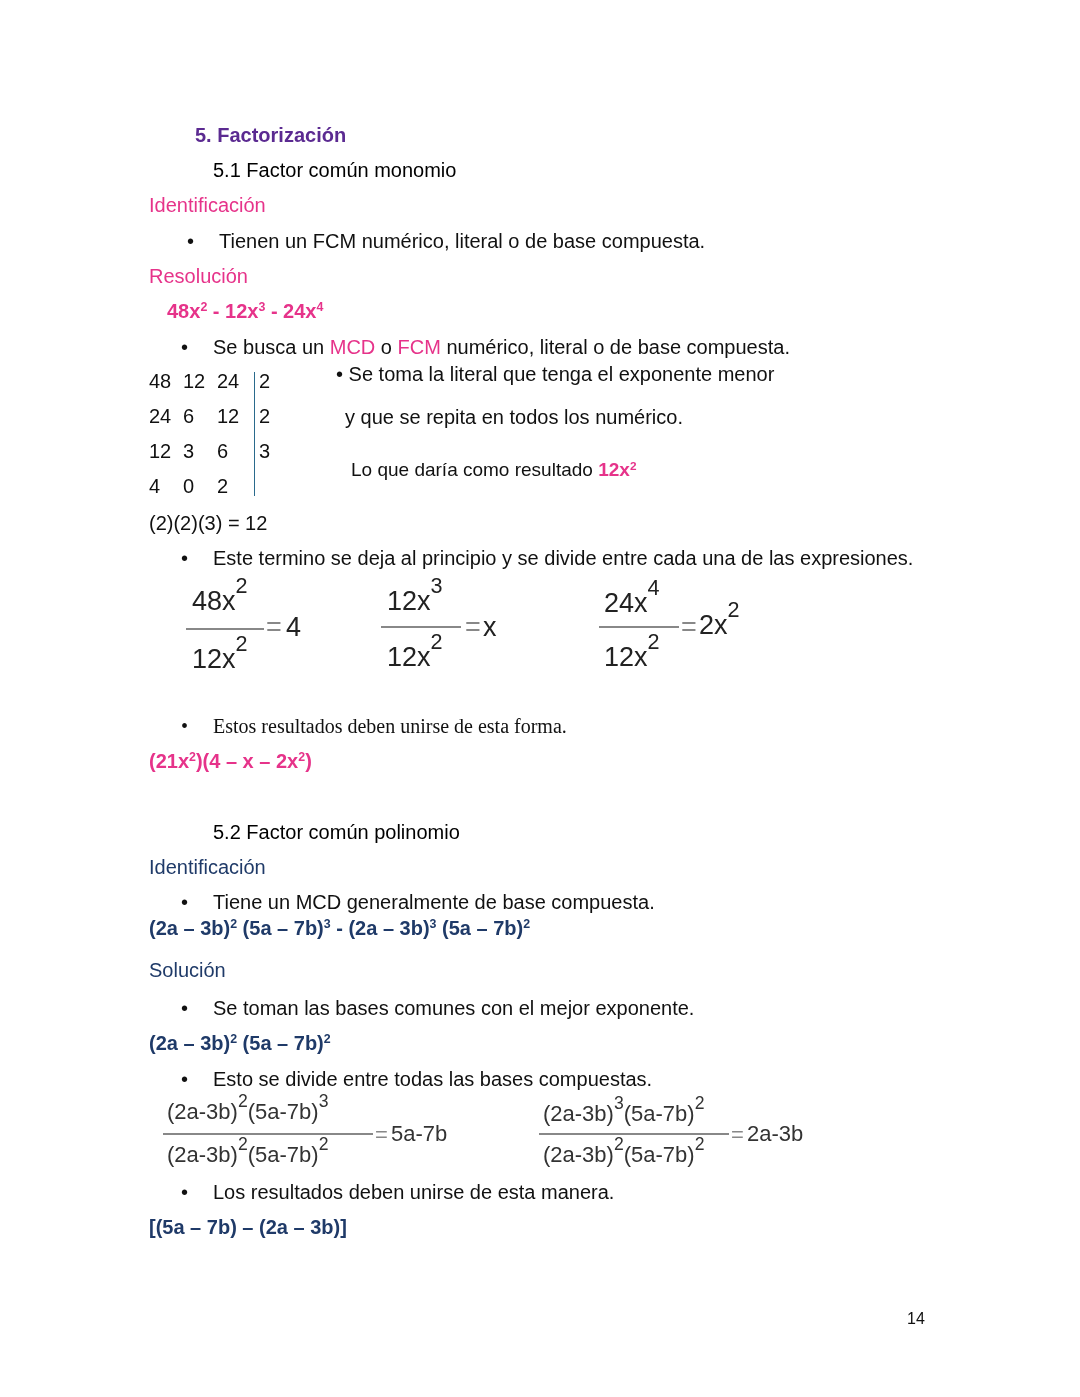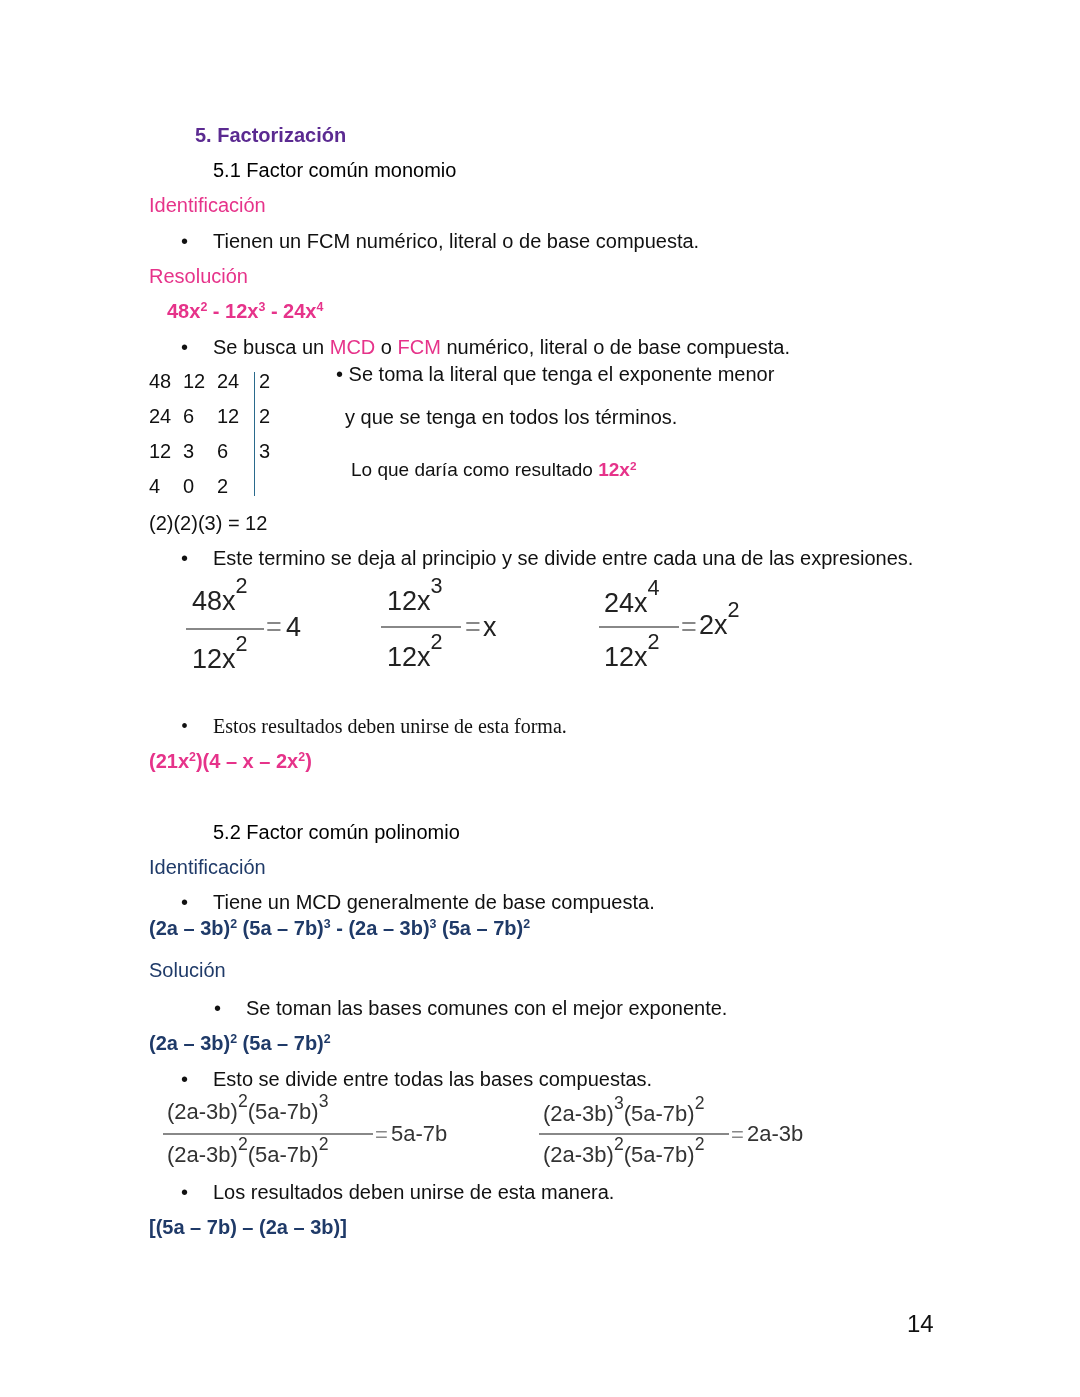--- a/index.html
+++ b/index.html
@@ -32,21 +32,21 @@
   .frac2 .eq { position:absolute; color:#888; }
   .frac2 .res { position:absolute; white-space:nowrap; }
   .frac2 sup { font-size:0.8em; vertical-align:0.7em; }
 </style>
 </head>
 <body>
 
 <div class="abs line bold purple-dark" style="left:149px; top:123px;">5. Factorización</div>
 <div class="abs line purple" style="left:213px; top:158px;">5.1 Factor común monomio</div>
 <div class="abs line pink" style="left:149px; top:193px;">Identificación</div>
-<div class="abs line bullet" style="left:213px; top:229px;">Tienen un FCM numérico, literal o de base compuesta.</div>
+<div class="abs line bullet" style="left:219px; top:229px;">Tienen un FCM numérico, literal o de base compuesta.</div>
 <div class="abs line pink" style="left:149px; top:264px;">Resolución</div>
 
 <div class="abs line pink bold" style="left:167px; top:299px;"><span>48x</span><sup>2</sup><span> - 12x</span><sup>3</sup><span> - 24x</span><sup>4</sup></div>
 
 <div class="abs line bullet" style="left:213px; top:335px;"><span>Se busca un </span><span class="pink">MCD</span><span> o </span><span class="pink">FCM</span><span> numérico, literal o de base compuesta.</span></div>
 
 <div class="divtable">
   <div class="divrow" style="top:0px;">
     <span style="left:0; width:24px;">48</span>
     <span style="left:34px; width:24px;">12</span>
@@ -68,21 +68,21 @@
   <div class="divrow" style="top:105px;">
     <span style="left:0; width:18px;">4</span>
     <span style="left:34px; width:18px;">0</span>
     <span style="left:68px; width:18px;">2</span>
   </div>
   <div class="divline"></div>
 </div>
 <div class="abs line" style="left:149px; top:511px;">(2)(2)(3) = 12</div>
 
 <div class="abs line" style="left:336px; top:362px;">• Se toma la literal que tenga el exponente menor</div>
-<div class="abs line" style="left:345px; top:405px;">y que se tenga en todos los términos.</div>
+<div class="abs line" style="left:345px; top:405px;">y que se repita en todos los numérico.</div>
 <div class="abs" style="left:351px; top:459px; font-size:19px;"><span>Lo que daría como resultado </span><span class="pink bold">12x</span><sup class="pink bold">2</sup></div>
 
 <div class="abs line bullet" style="left:213px; top:546px;">Este termino se deja al principio y se divide entre cada una de las expresiones.</div>
 
 <div class="frac" style="left:186px; top:580px;">
   <div class="num" style="left:6px; top:6px;"><span>48x</span><sup>2</sup></div>
   <div class="bar" style="left:0; top:48px; width:78px;"></div>
   <div class="eq" style="left:80px; top:32px;">=</div>
   <div class="res" style="left:100px; top:32px;">4</div>
   <div class="den" style="left:6px; top:64px;"><span>12x</span><sup>2</sup></div>
@@ -105,21 +105,21 @@
 <div class="abs line bullet" style="left:213px; top:714px;font-family:Liberation Serif, serif;">Estos resultados deben unirse de esta forma.</div>
 <div class="abs line pink bold" style="left:149px; top:749px;"><span>(21x</span><sup>2</sup><span>)(4 – x – 2x</span><sup>2</sup><span>)</span></div>
 
 <div class="abs line purple" style="left:213px; top:820px;">5.2 Factor común polinomio</div>
 <div class="abs line navy" style="left:149px; top:855px;">Identificación</div>
 <div class="abs line bullet" style="left:213px; top:890px;">Tiene un MCD generalmente de base compuesta.</div>
 <div class="abs line navy" style="left:149px; top:958px;">Solución</div>
 
 <div class="abs line navy bold" style="left:149px; top:916px;"><span>(2a – 3b)</span><sup>2</sup><span> (5a – 7b)</span><sup>3</sup><span> - (2a – 3b)</span><sup>3</sup><span> (5a – 7b)</span><sup>2</sup></div>
 
-<div class="abs line bullet" style="left:213px; top:996px;margin-left:33px;">Se toman las bases comunes con el mejor exponente.</div>
+<div class="abs line bullet" style="left:213px; top:996px;">Se toman las bases comunes con el mejor exponente.</div>
 <div class="abs line navy bold" style="left:149px; top:1031px;"><span>(2a – 3b)</span><sup>2</sup><span> (5a – 7b)</span><sup>2</sup></div>
 <div class="abs line bullet" style="left:213px; top:1067px;">Esto se divide entre todas las bases compuestas.</div>
 
 <div class="frac2" style="left:163px; top:1095px;">
   <div class="num" style="left:4px; top:4px;"><span>(2a-3b)</span><sup>2</sup><span>(5a-7b)</span><sup>3</sup></div>
   <div class="bar" style="left:0; top:38px; width:210px;"></div>
   <div class="eq" style="left:212px; top:27px;">=</div>
   <div class="res" style="left:228px; top:26px;">5a-7b</div>
   <div class="den" style="left:4px; top:47px;"><span>(2a-3b)</span><sup>2</sup><span>(5a-7b)</span><sup>2</sup></div>
 </div>
@@ -127,13 +127,13 @@
   <div class="num" style="left:4px; top:6px;"><span>(2a-3b)</span><sup>3</sup><span>(5a-7b)</span><sup>2</sup></div>
   <div class="bar" style="left:0; top:38px; width:190px;"></div>
   <div class="eq" style="left:192px; top:27px;">=</div>
   <div class="res" style="left:208px; top:26px;">2a-3b</div>
   <div class="den" style="left:4px; top:47px;"><span>(2a-3b)</span><sup>2</sup><span>(5a-7b)</span><sup>2</sup></div>
 </div>
 
 <div class="abs line bullet" style="left:213px; top:1180px;">Los resultados deben unirse de esta manera.</div>
 <div class="abs line navy bold" style="left:149px; top:1215px;">[(5a – 7b) – (2a – 3b)]</div>
 
-<div class="abs" style="left:907px; top:1310px; font-size:24px;">14</div>
+<div class="abs" style="left:907px; top:1310px; font-size:16px;">14</div>
 
 </body></html>

